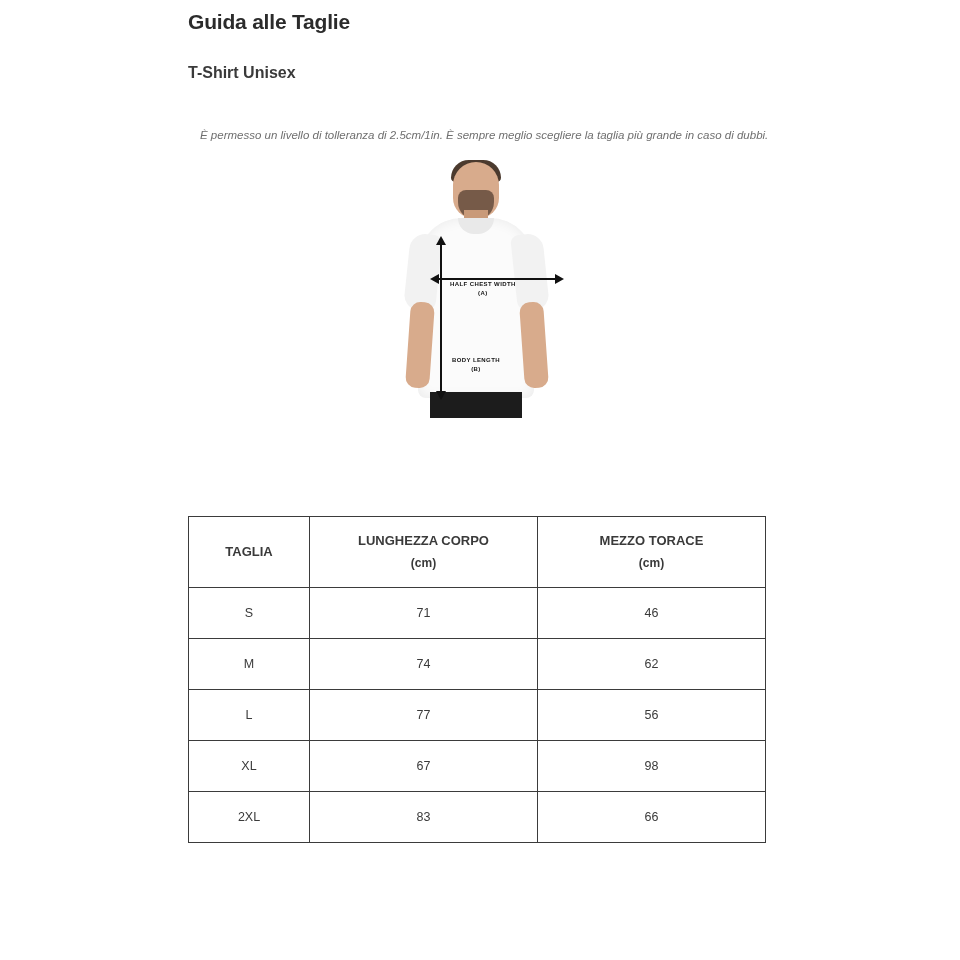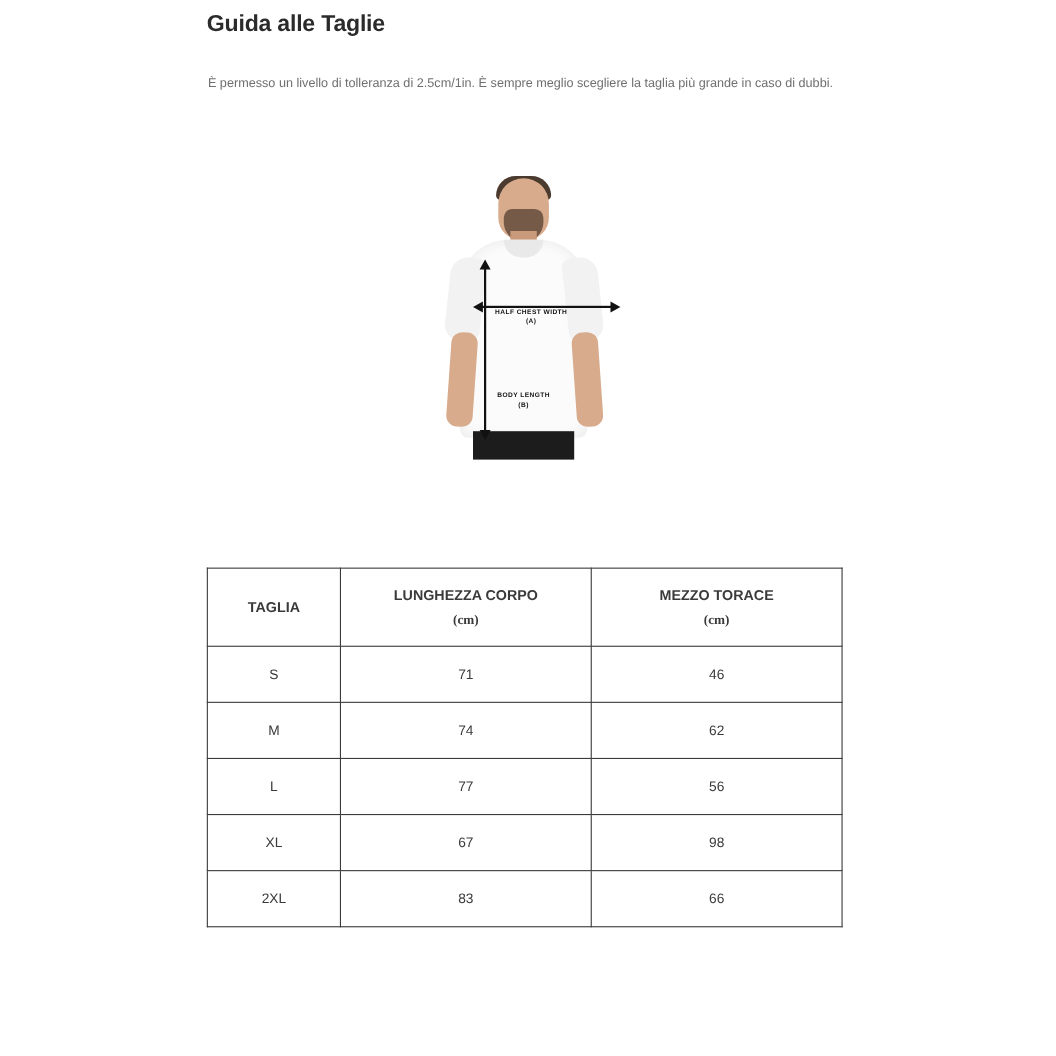--- a/index.html
+++ b/index.html
@@ -40,23 +40,24 @@
     font-weight: bold;
     color: #3a3a3a;
     margin: 0;
     padding-top: 26px;
     line-height: 22px;
   }
   .intro {
     font-size: 11.5px;
     color: #6f6f6f;
     line-height: 19px;
-    margin: 1px;
+    margin: 12px;
     padding-top: 30px;
     width: 570px;
+    font-style: italic;
   }
   .note {
     font-size: 11.5px;
     color: #6f6f6f;
     line-height: 19px;
     margin: 0;
     width: 490px;
   }
 
   
@@ -278,30 +279,30 @@
     height: 48px;
     vertical-align: middle;
   }
   .col-size { width: 118px; }
   .col-body { width: 225px; }
   .col-chest { width: 225px; }
   .unit {
     display: block;
     font-size: 12px;
     font-weight: bold;
-    font-family: Liberation Serif, serif;
   }
 </style>
 </head>
 <body>
 
 <div class="page">
 
   <div class="content">
     <h1 class="title">Guida alle Taglie</h1>
+    <h2 class="subtitle">T-Shirt Unisex</h2>
     <p class="intro">È permesso un livello di tolleranza di 2.5cm/1in. È sempre meglio scegliere la taglia più grande in caso di dubbi.</p>
   </div>
 
   <div class="illustration">
     <div class="photo-bg">
       <div class="hair"></div>
       <div class="head"></div>
       <div class="beard"></div>
       <div class="neck"></div>
       <div class="shirt"></div>

